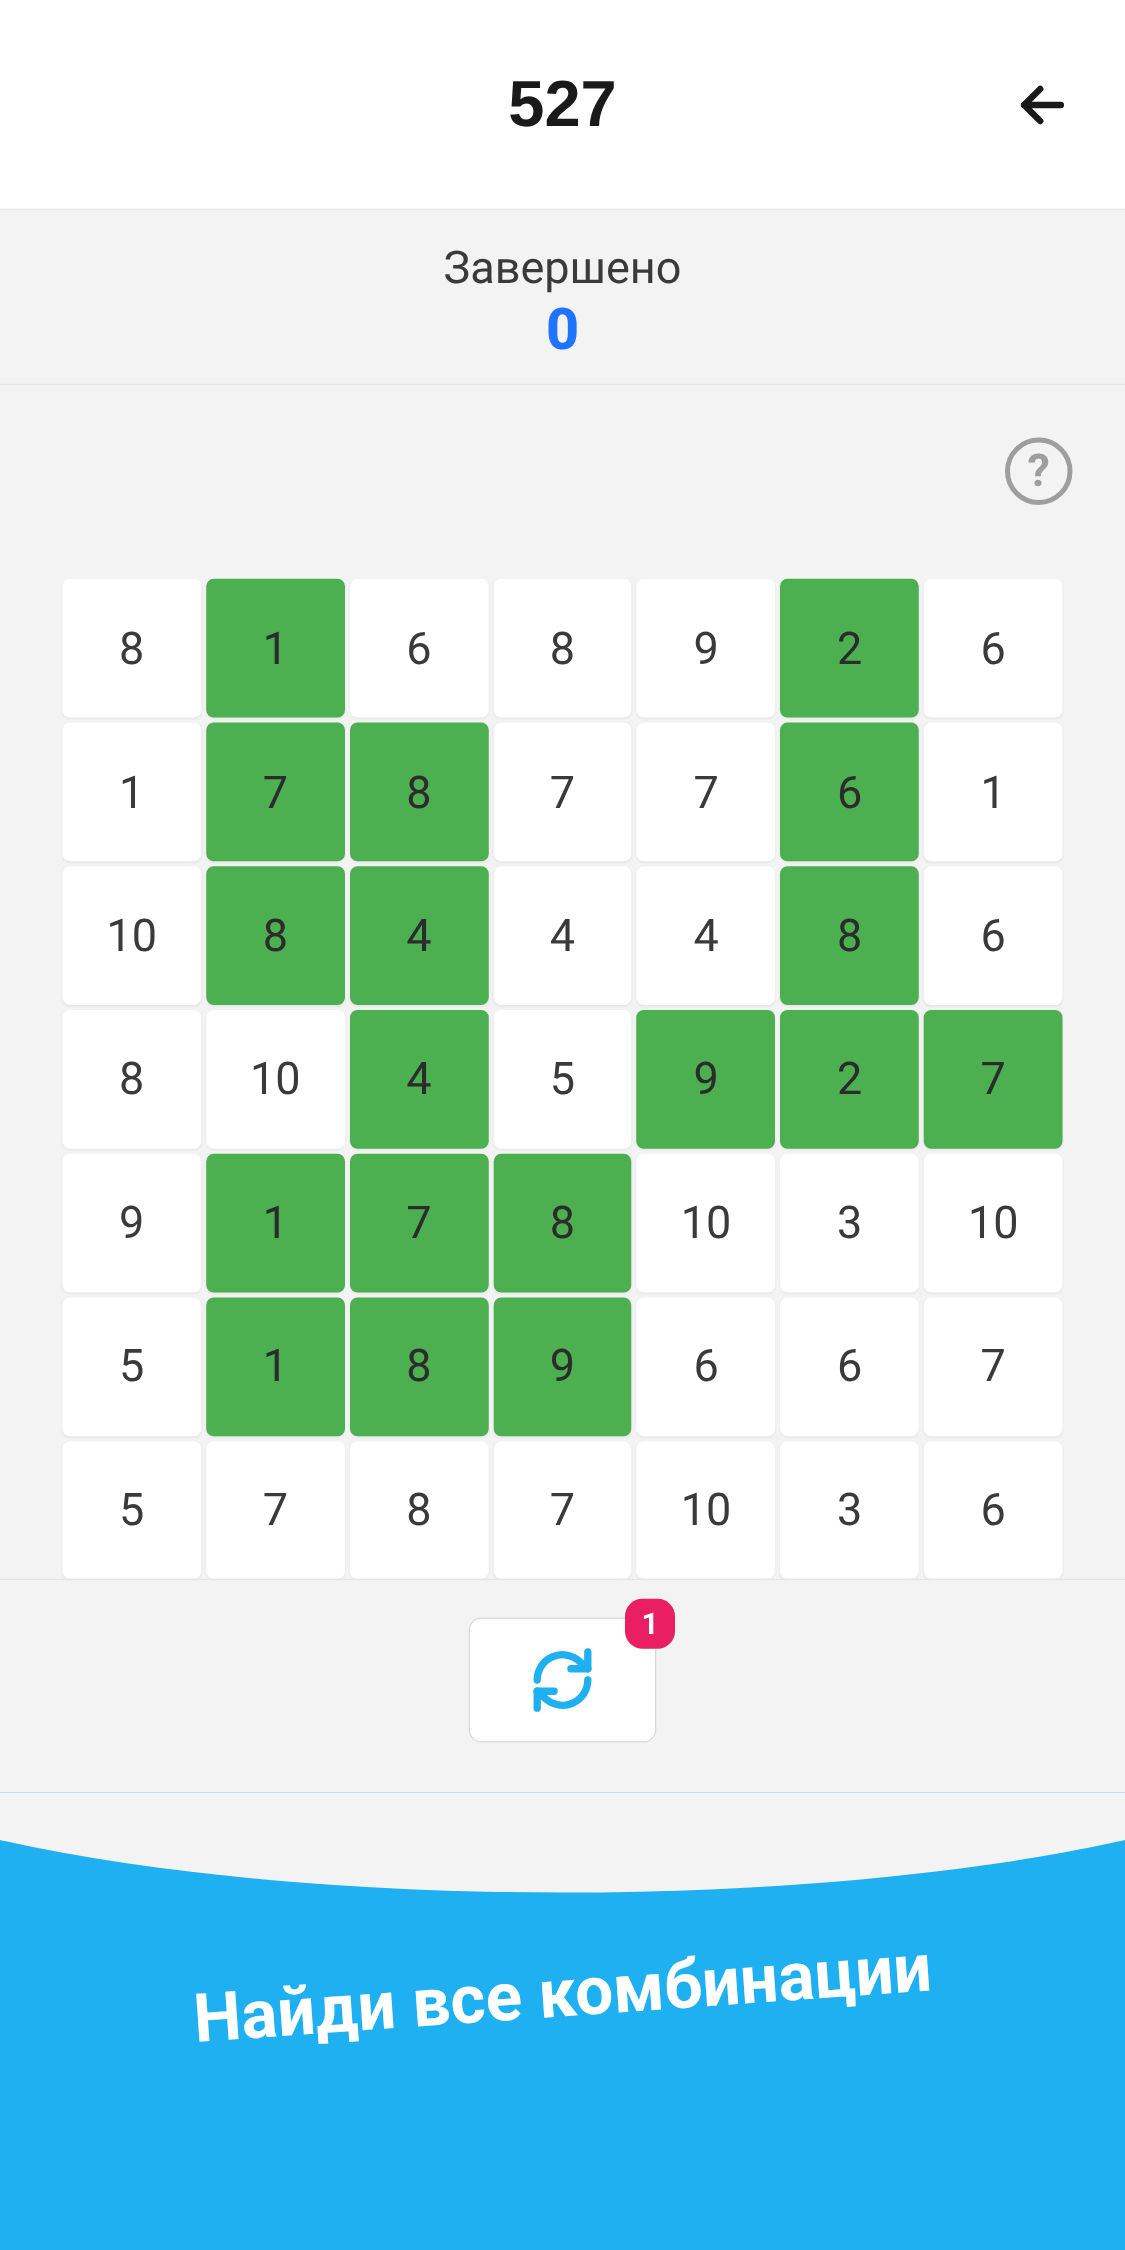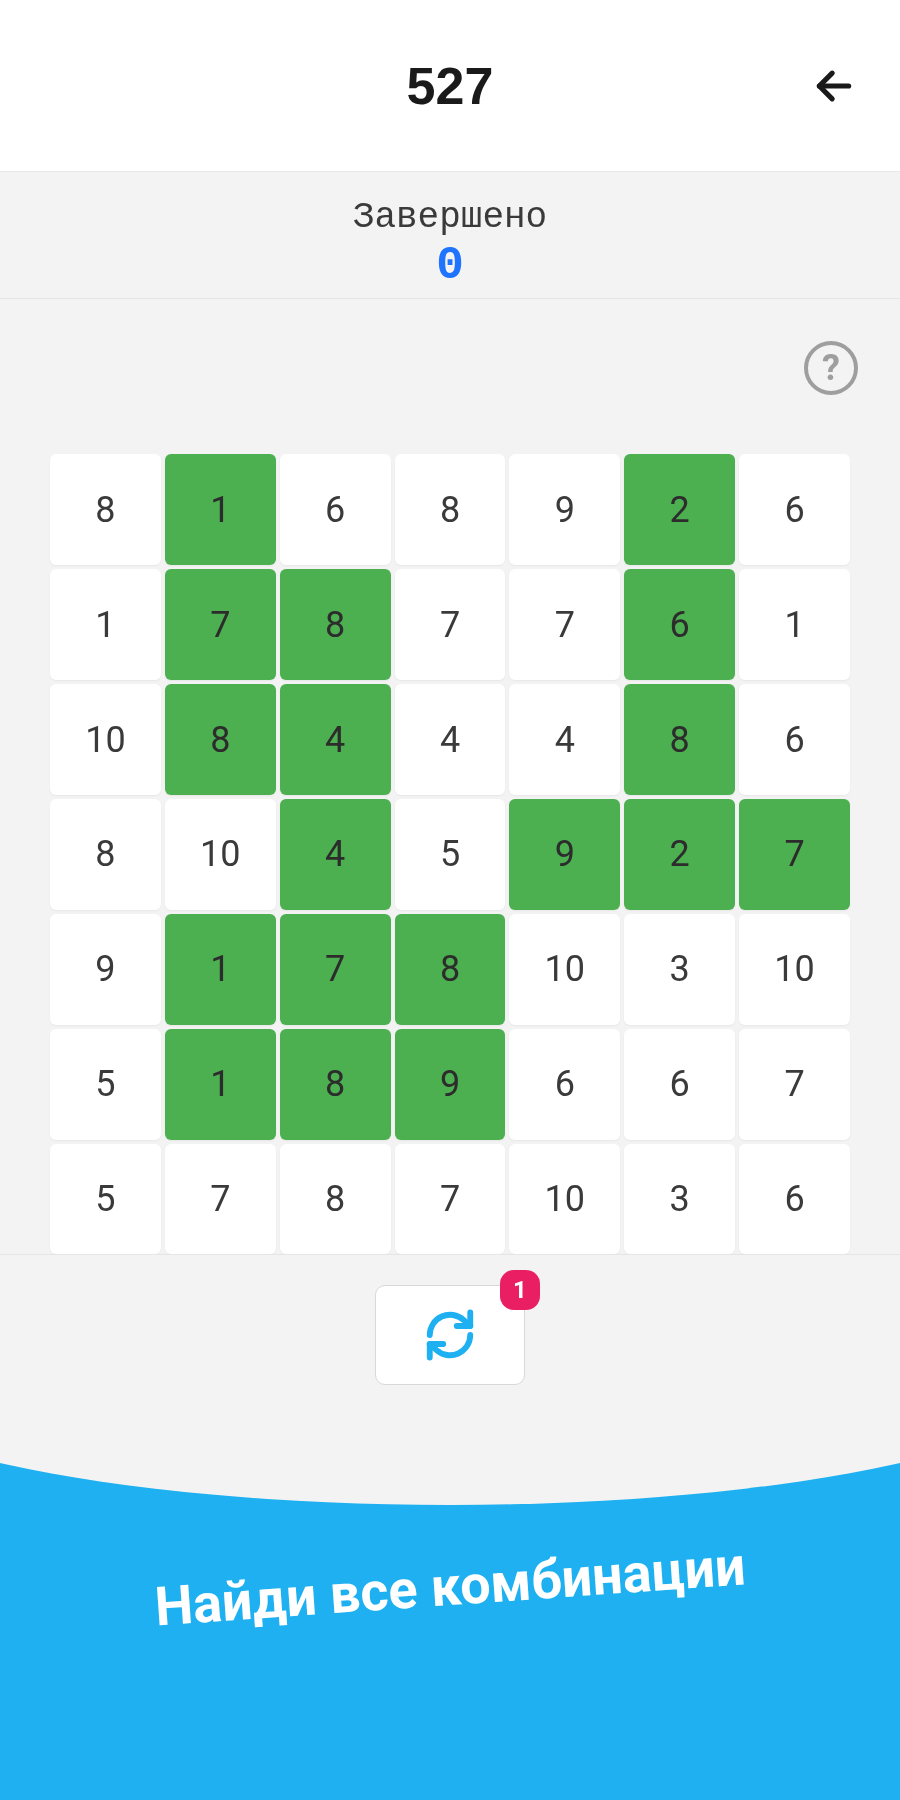--- a/index.html
+++ b/index.html
@@ -22,24 +22,23 @@
     left: 50%;
     transform: translateX(-50%);
     font-size: 52px;
     font-weight: 600;
     color: #1a1a1a;
     font-family: 'Comic Sans MS', cursive, sans-serif;
   }
 
   .status {
     background: #f3f3f3;
-    padding: 25px 0 6px;
+    padding: 25px 0 16px;
     text-align: center;
     border-bottom: 1px solid #e5e5e5;
-    font-family: Liberation Mono, monospace;
   }
   .status-label { font-size: 36px; color: #3a3a3a; }
   .status-value { font-size: 46px; font-weight: 800; color: #1e73ff; margin-top: 2px; }
 
   .game-area {
     flex: 1;
     position: relative;
     padding: 20px 50px 0;
   }
   .help-btn {

